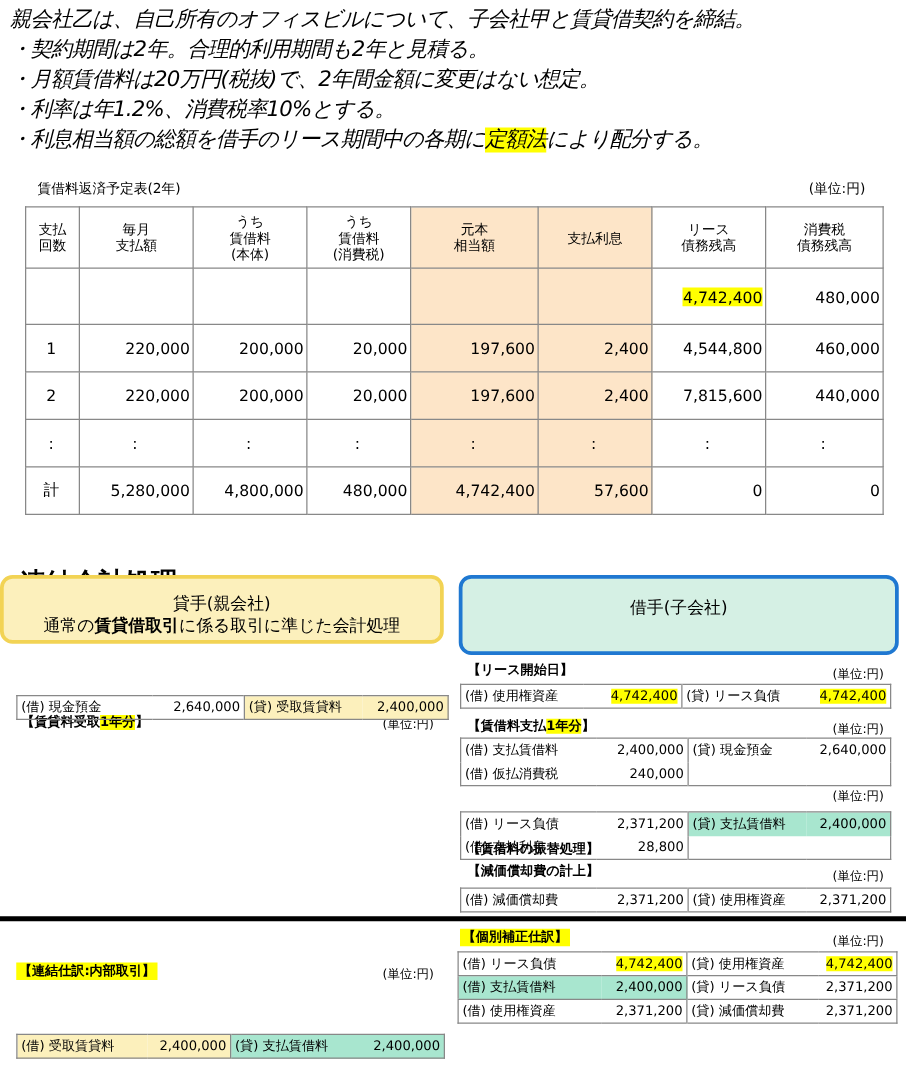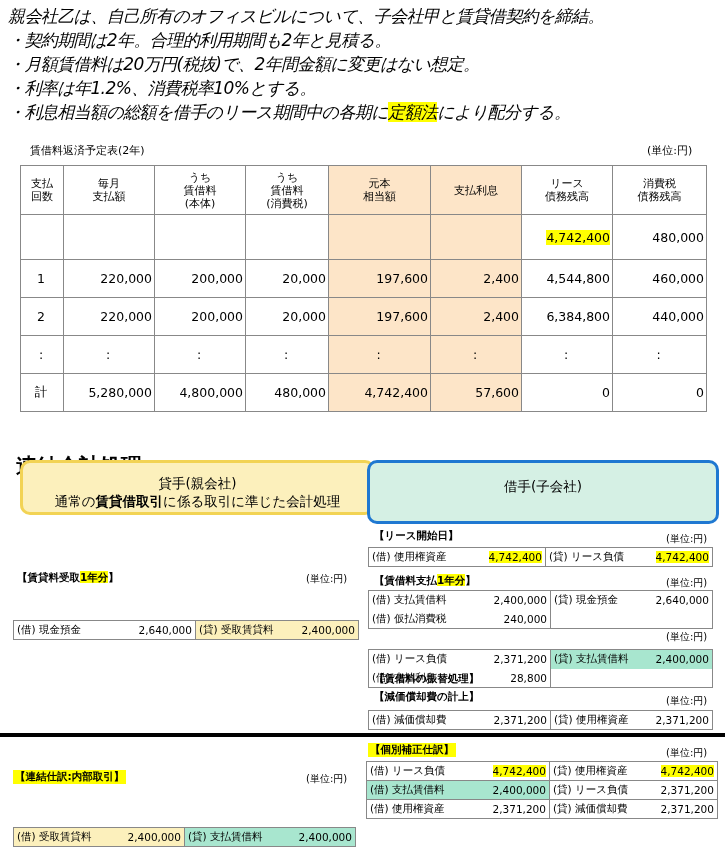--- a/index.html
+++ b/index.html
@@ -13,21 +13,21 @@
   table.sched { position: absolute; left: 20px; top: 165px; width: 686px; border-collapse: collapse; table-layout: fixed; font-size: 12.5px; }
   table.sched th, table.sched td { border: 1px solid #888; }
   table.sched th { font-weight: normal; font-size: 11px; line-height: 13px; text-align: center; height: 49px; }
   table.sched td { text-align: right; padding-right: 2px; }
   table.sched td.c { text-align: center; }
   table.sched .orange { background: #fde5c8; }
   table.sched tr.blank td { height: 45px; }
   table.sched tr.r td { height: 38px; }
   .section-title { left: 16px; top: 452px; font-size: 21px; font-weight: bold; }
   .box { border-radius: 10px; border: 3px solid; text-align: center; font-size: 13.5px; line-height: 18px; padding-top: 11px; }
-  .box.lender { left: 20px; top: 460px; width: 355px; height: 55px; background: #fcf0bc; border-color: #f2d354; }
+  .box.lender { left: 0; top: 460px; width: 355px; height: 55px; background: #fcf0bc; border-color: #f2d354; }
   .box.borrower { left: 367px; top: 460px; width: 352px; height: 64px; background: #d5f0e4; border-color: #1f78d1; padding-top: 14px; }
   .box b { font-weight: bold; }
   .jtitle { font-size: 10.5px; font-weight: bold; }
   .unit { font-size: 10px; }
   table.j { position: absolute; border-collapse: collapse; table-layout: fixed; font-size: 10.5px; }
   table.j td { height: 19px; padding: 0 3px; white-space: nowrap; }
   table.j td.amt { text-align: right; }
   table.j .bl { border-left: 1px solid #888; }
   table.j .bt { border-top: 1px solid #888; }
   table.j { border: 1px solid #888; }
@@ -91,21 +91,21 @@
     <td>4,544,800</td>
     <td>460,000</td>
   </tr>
   <tr class="r">
     <td class="c">2</td>
     <td>220,000</td>
     <td>200,000</td>
     <td>20,000</td>
     <td class="orange">197,600</td>
     <td class="orange">2,400</td>
-    <td>6,384,800</td>
+    <td>7,815,600</td>
     <td>440,000</td>
   </tr>
   <tr class="r">
     <td class="c">:</td>
     <td class="c">:</td>
     <td class="c">:</td>
     <td class="c">:</td>
     <td class="c orange">:</td>
     <td class="c orange">:</td>
     <td class="c">:</td>
@@ -130,21 +130,21 @@
   <div>貸手(親会社)</div>
   <div><span>通常の</span><b class="red">賃貸借取引</b><span>に係る取引に準じた会計処理</span></div>
 </div>
 
 <div class="abs box borrower">
   <div>借手(子会社)</div>
 </div>
 
 <div class="abs jtitle" style="left:17px; top:571px;"><span>【賃貸料受取</span><span class="hl-yellow">1年分</span><span>】</span></div>
 <div class="abs unit" style="left:306px; top:572px;">(単位:円)</div>
-<table class="j" style="left:13px; top:620px; width:345px;padding-left:46px;">
+<table class="j" style="left:13px; top:556px; width:345px;padding-left:46px;">
   <colgroup>
       <col style="width:108px">
       <col style="width:74px">
       <col style="width:94px">
       <col style="width:69px">
     </colgroup>
   <tbody>
       <tr>
     <td>(借) 現金預金</td>
     <td class="amt">2,640,000</td>

